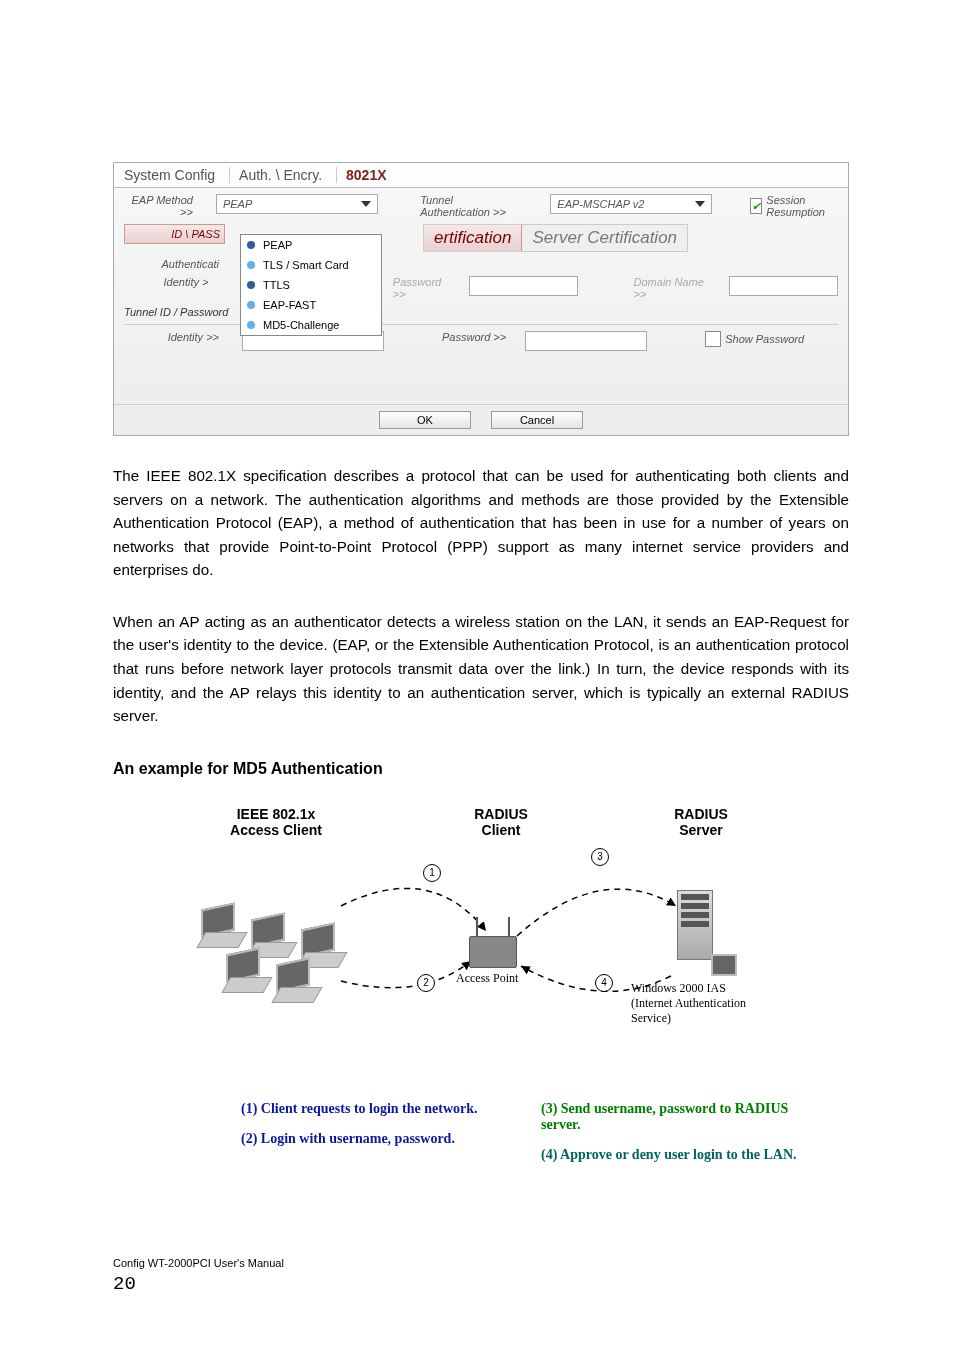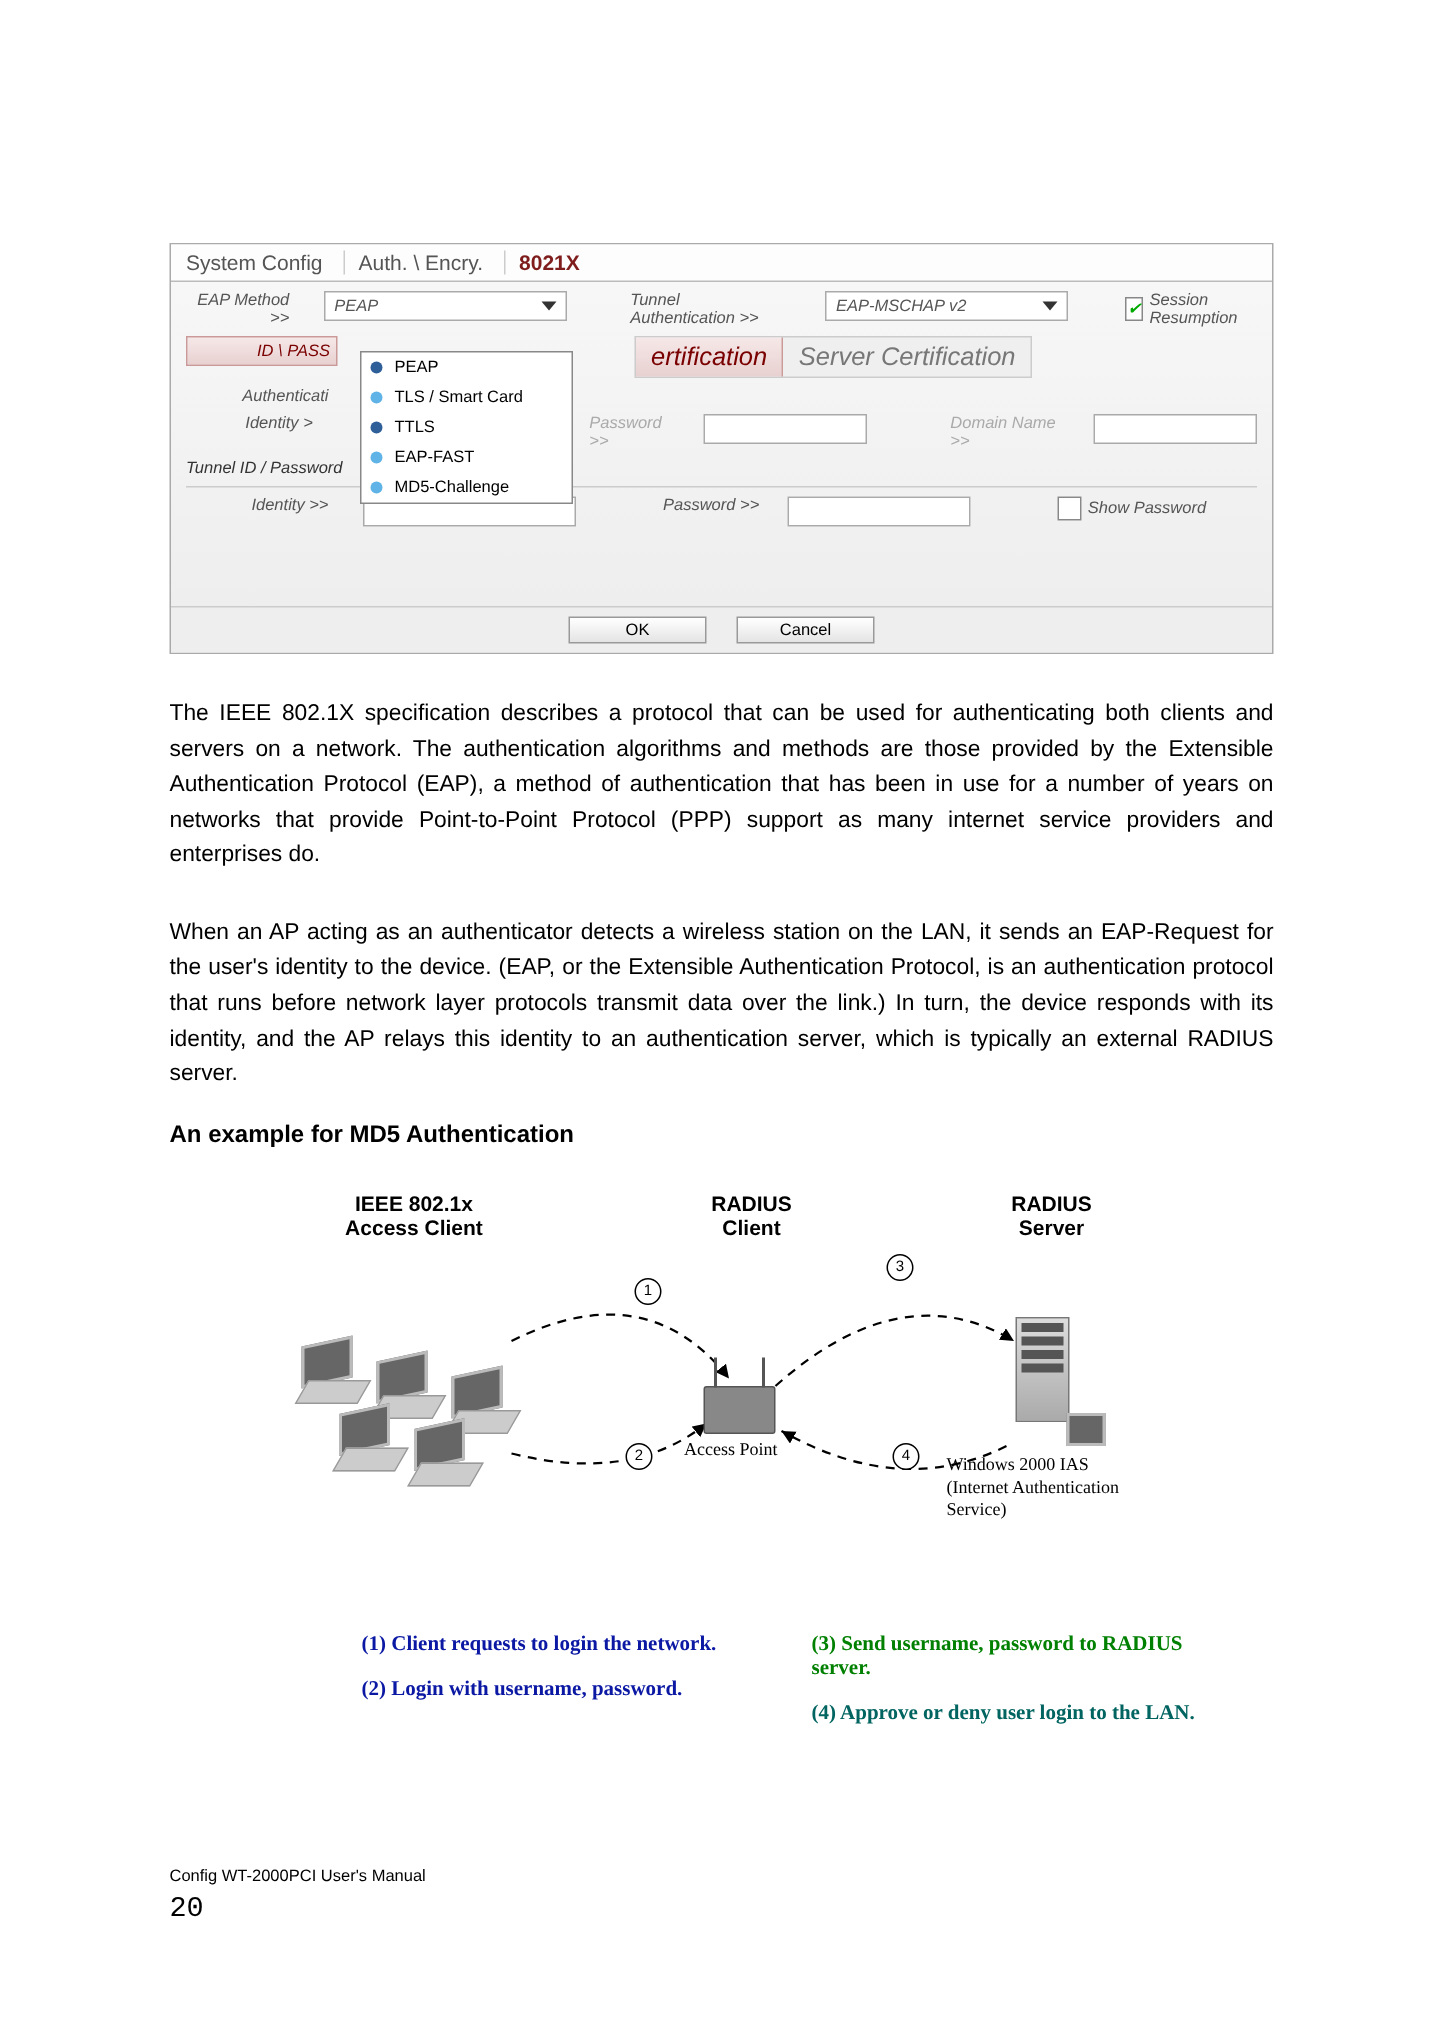--- a/index.html
+++ b/index.html
@@ -182,21 +182,21 @@
   }
 
   
   .para {
     margin-top: 28px;
     line-height: 1.55;
     text-align: justify;
   }
   .h2 {
     font-weight: bold;
-    margin-top: 20px;
+    margin-top: 32px;
     font-size: 16px;
   }
   
   .diagram {
     position: relative;
     margin: 28px auto 0 auto;
     width: 560px;
     height: 290px;
     font-size: 12px;
   }

